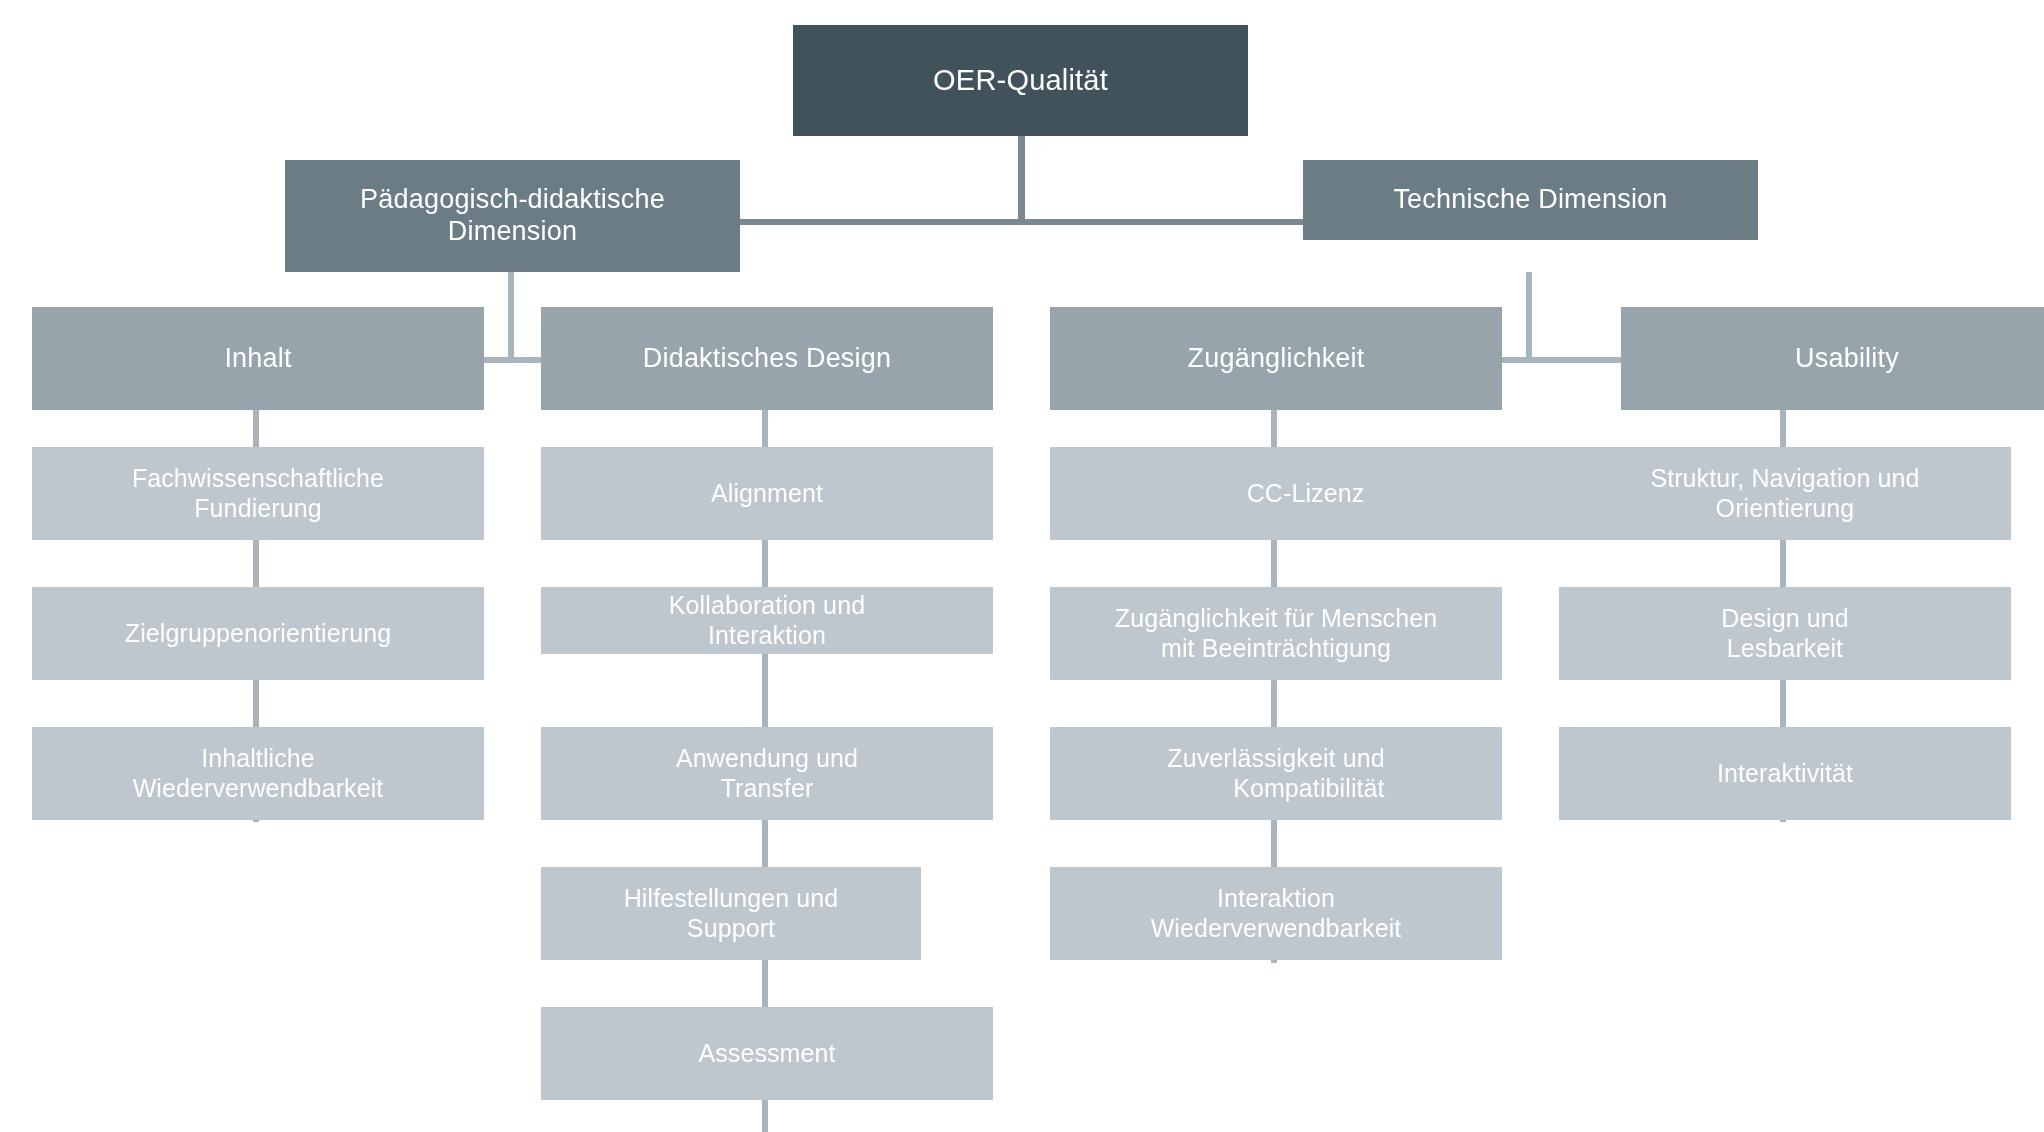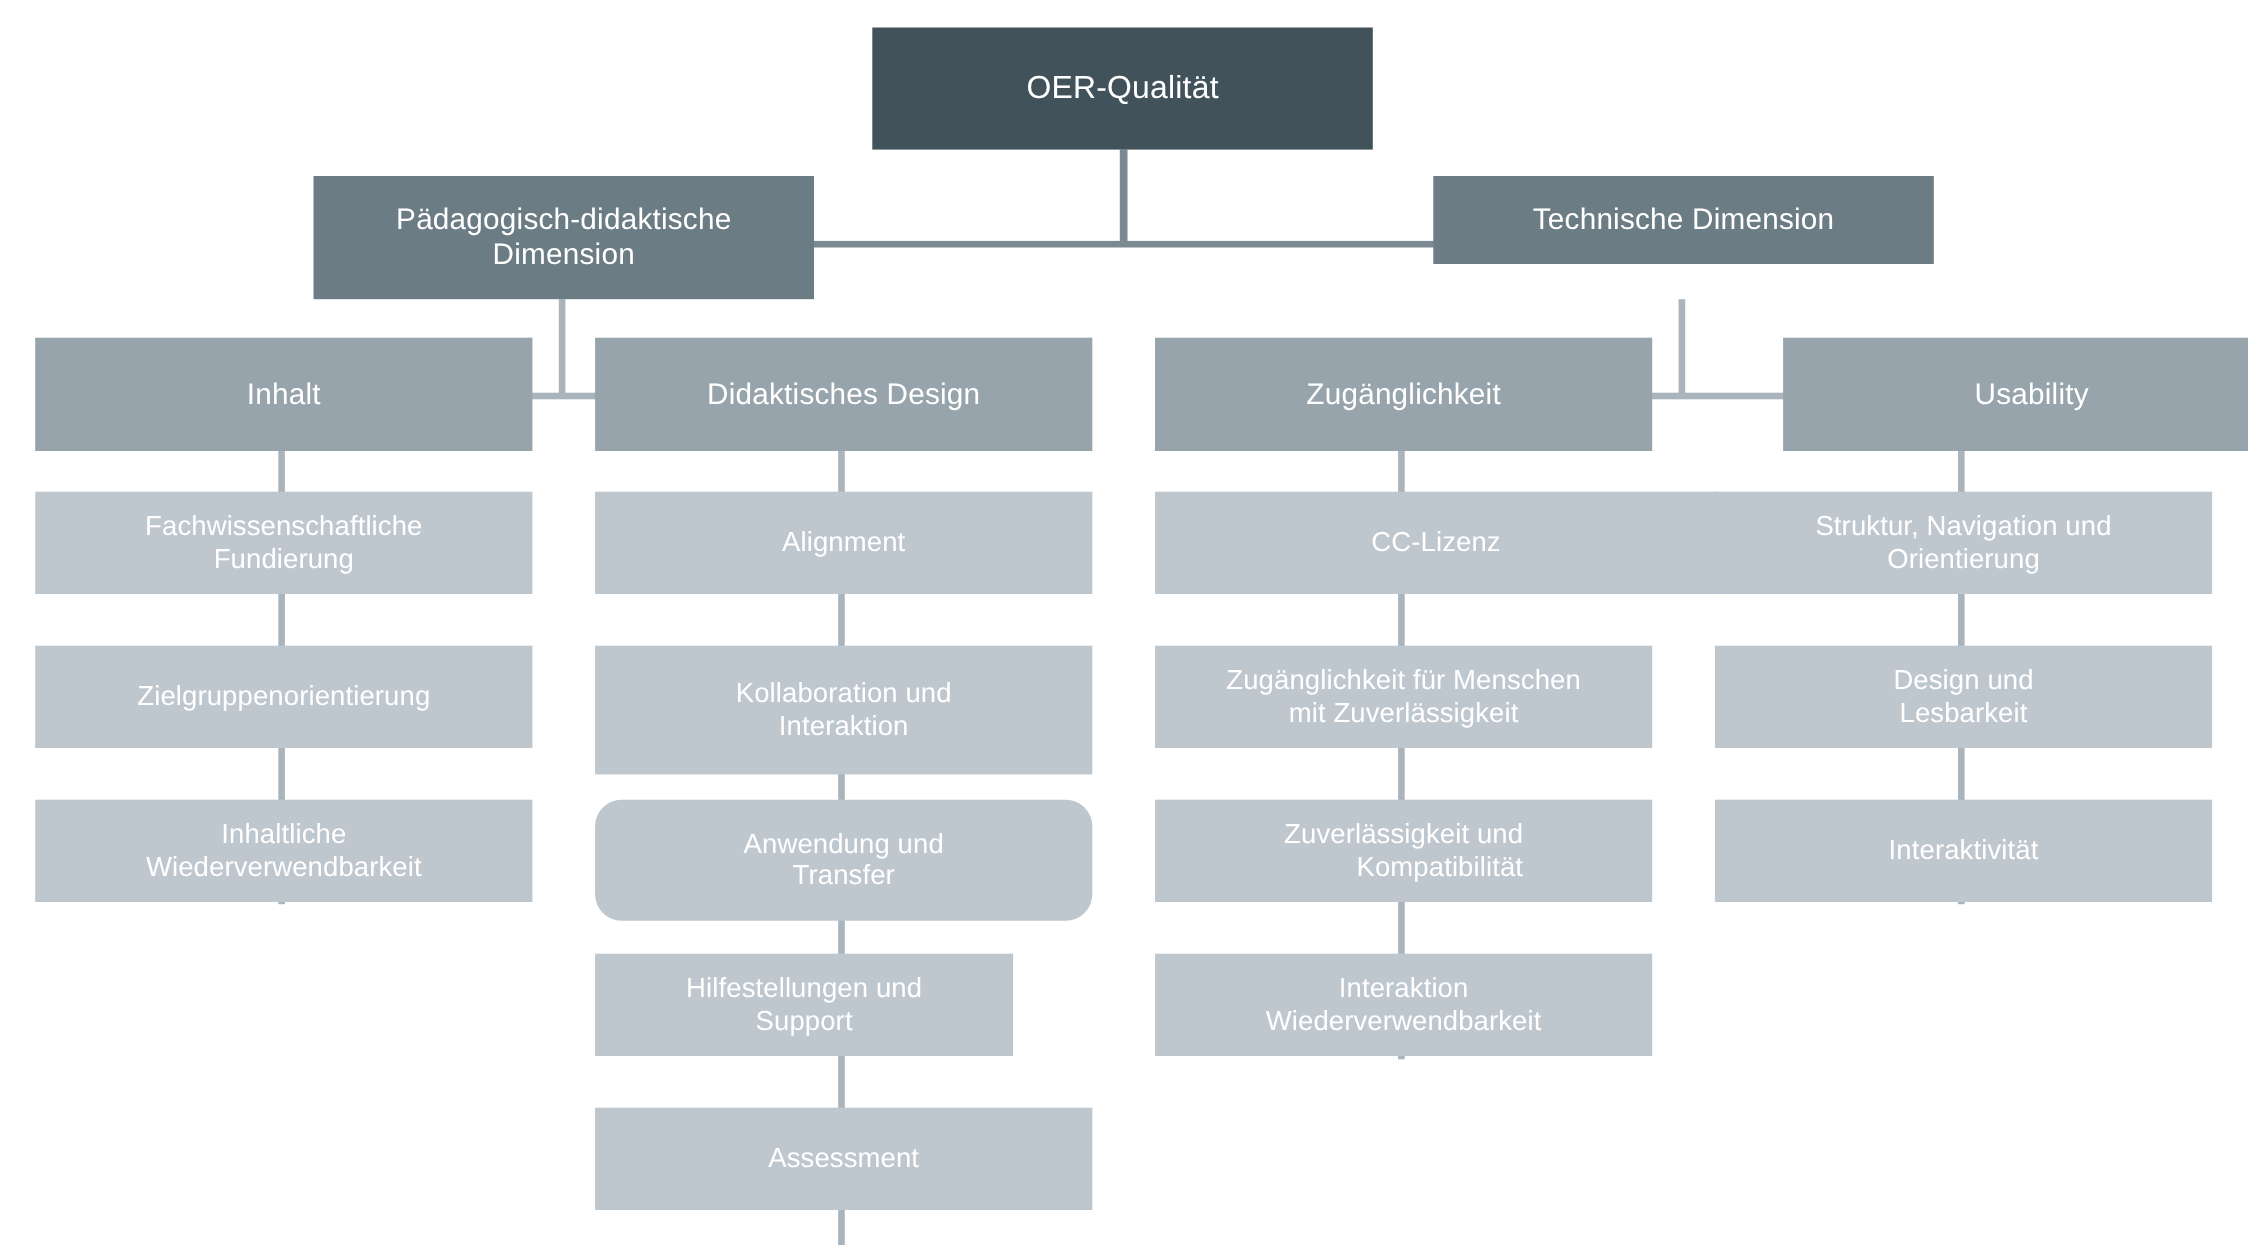--- a/index.html
+++ b/index.html
@@ -125,42 +125,42 @@
     <span class="node-label">Zielgruppenorientierung</span>
   </div>
   <div class="node node-leaf" style="left:32px; top:727px; width:452px; height:93px;">
     <span class="node-label">Inhaltliche
 Wiederverwendbarkeit</span>
   </div>
 
   <div class="node node-leaf" style="left:541px; top:447px; width:452px; height:93px;">
     <span class="node-label">Alignment</span>
   </div>
-  <div class="node node-leaf" style="left:541px; top:587px; width:452px; height:117px;">
+  <div class="node node-leaf" style="left:541px; top:587px; width:452px; height:67px;">
     <span class="node-label">Kollaboration und
 Interaktion</span>
   </div>
-  <div class="node node-leaf" style="left:541px; top:727px; width:452px; height:110px;border-radius:24px;">
+  <div class="node node-leaf" style="left:541px; top:727px; width:452px; height:93px;">
     <span class="node-label">Anwendung und
 Transfer</span>
   </div>
   <div class="node node-leaf" style="left:541px; top:867px; width:380px; height:93px;">
     <span class="node-label">Hilfestellungen und
 Support</span>
   </div>
   <div class="node node-leaf" style="left:541px; top:1007px; width:452px; height:93px;">
     <span class="node-label">Assessment</span>
   </div>
 
   <div class="node node-leaf" style="left:1050px; top:447px; width:511px; height:93px;">
     <span class="node-label">CC-Lizenz</span>
   </div>
   <div class="node node-leaf" style="left:1050px; top:587px; width:452px; height:93px;">
     <span class="node-label">Zugänglichkeit für Menschen
-mit Zuverlässigkeit</span>
+mit Beeinträchtigung</span>
   </div>
   <div class="node node-leaf" style="left:1050px; top:727px; width:452px; height:93px;text-align:right;">
     <span class="node-label">Zuverlässigkeit und
 Kompatibilität</span>
   </div>
   <div class="node node-leaf" style="left:1050px; top:867px; width:452px; height:93px;">
     <span class="node-label">Interaktion
 Wiederverwendbarkeit</span>
   </div>
 

